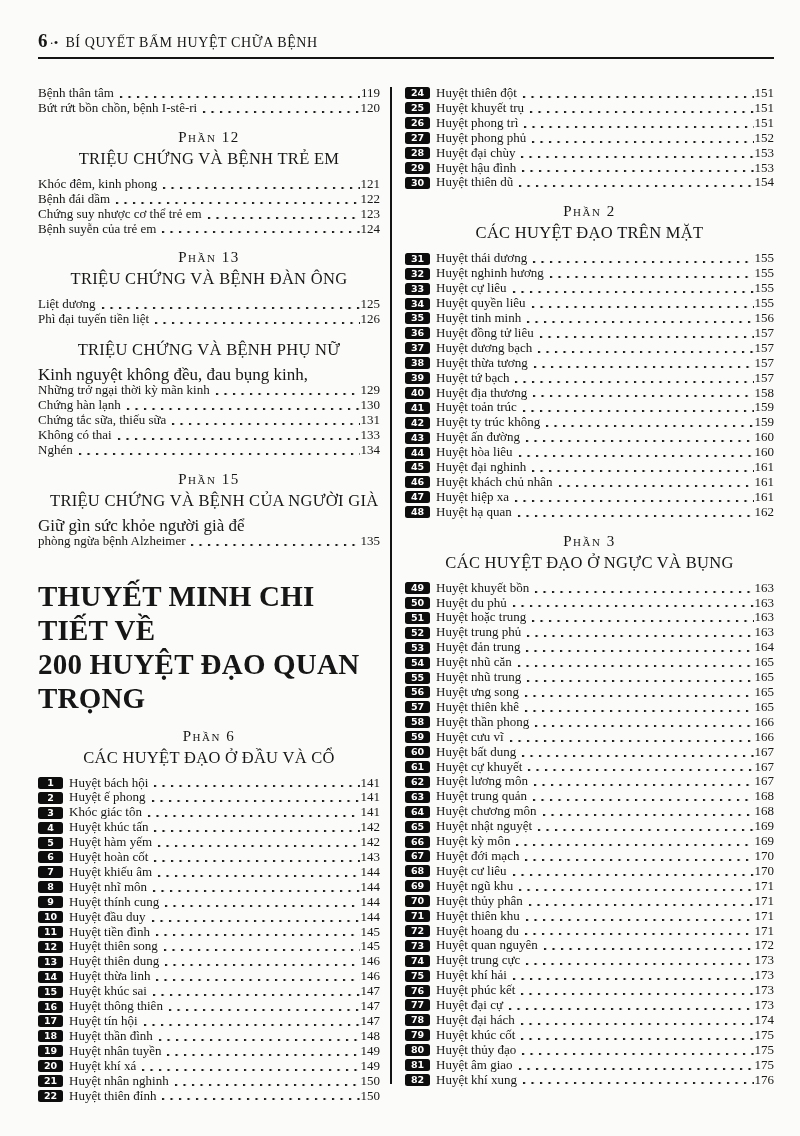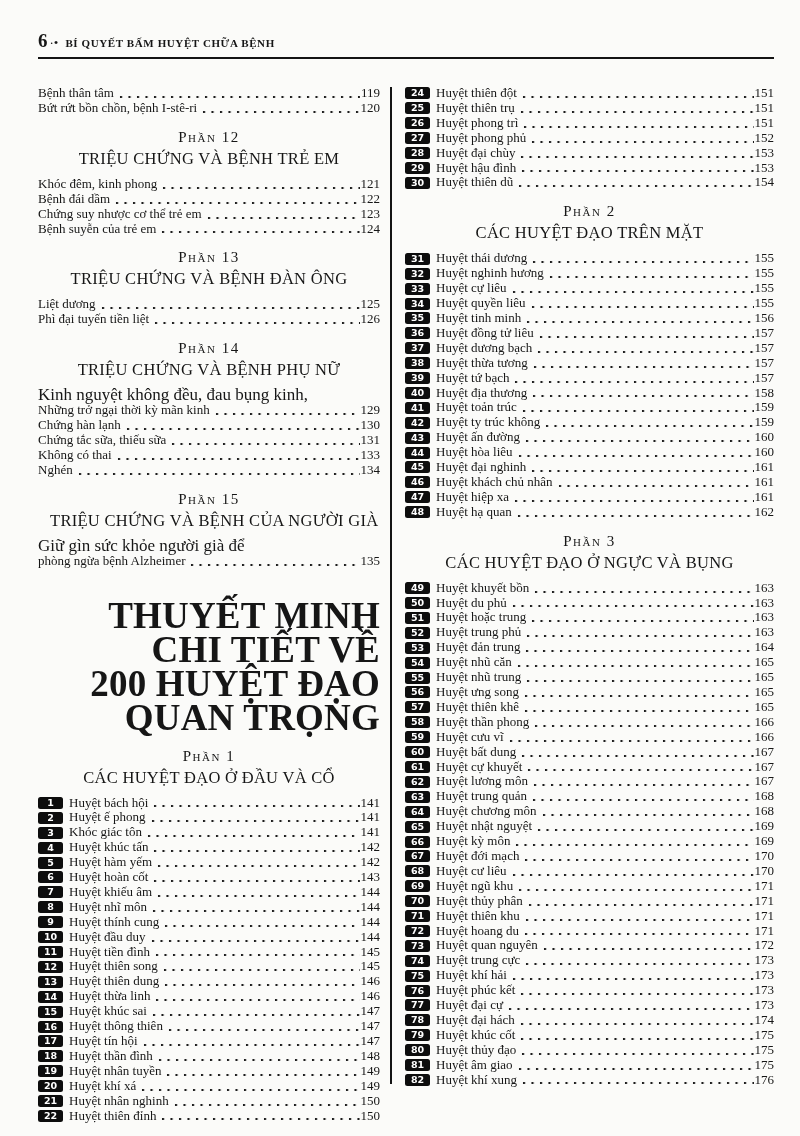--- a/index.html
+++ b/index.html
@@ -13,21 +13,21 @@
   .page { padding:30px 26px 0 38px; }
 
   
   .hdr {
     display:flex; align-items:baseline;
     border-bottom:2.5px solid #141414;
     padding-bottom:5px;
   }
   .hdr .pgno { font-weight:bold; font-size:19px; }
   .hdr .bullets { font-size:13px; margin:0 7px 0 2px; }
-  .hdr .booktitle { font-size:11px; letter-spacing:0.6px;font-weight:bold; }
+  .hdr .booktitle { font-size:14px; letter-spacing:0.6px; }
 
   
   .columns { display:flex; margin-top:26px; position:relative; }
   .col-left  { width:352px; padding-right:10px; box-sizing:border-box; }
   .divider   { width:0; border-left:2px solid #141414; height:997px; margin-top:2px; }
   .col-right { flex:1; padding-left:13px; box-sizing:border-box; }
 
   
   .entries { margin:1px 0; }
   .row { display:flex; align-items:baseline; line-height:14.9px; font-size:13px; }
@@ -56,22 +56,22 @@
   }
   .pagenum { flex:0 0 auto; font-size:13px; }
 
   
   .section { text-align:center; margin:13px 12px 8px; }
   .part { font-size:15px; font-variant:small-caps; letter-spacing:1.5px; }
   .part-title { font-weight:normal; font-size:16.5px; margin-top:3px; letter-spacing:0.3px; white-space:nowrap; }
 
   
   .big-title {
-    text-align:right; font-weight:bold;
-    font-size:37px; line-height:34px;
+    text-align:left; font-weight:bold;
+    font-size:29px; line-height:34px;
     margin:30px 0 10px; letter-spacing:0.2px;
   }
 </style>
 </head>
 <body>
 
 <div class="page">
 
   <div class="hdr">
     <span class="pgno">6</span>
@@ -137,21 +137,20 @@
     <span class="pagenum">125</span>
   </div>
           <div class="row">
 
     <span class="label">Phì đại tuyến tiền liệt</span>
     <span class="leader"></span>
     <span class="pagenum">126</span>
   </div>
         </div>
         <div class="section">
-    <div class="part">Phần 14</div>
     <div class="part-title">TRIỆU CHỨNG VÀ BỆNH PHỤ NỮ</div>
   </div>
         <div class="entries">
           <div class="preline">Kinh nguyệt không đều, đau bụng kinh,</div>
           <div class="row">
 
     <span class="label">Những trở ngại thời kỳ mãn kinh</span>
     <span class="leader"></span>
     <span class="pagenum">129</span>
   </div>
@@ -191,21 +190,21 @@
     <span class="label">phòng ngừa bệnh Alzheimer</span>
     <span class="leader"></span>
     <span class="pagenum">135</span>
   </div>
         </div>
         <div class="big-title">
           <div>THUYẾT MINH CHI TIẾT VỀ</div>
           <div>200 HUYỆT ĐẠO QUAN TRỌNG</div>
         </div>
         <div class="section">
-    <div class="part">Phần 1</div>
+    <div class="part">Phần 6</div>
     <div class="part-title">CÁC HUYỆT ĐẠO Ở ĐẦU VÀ CỔ</div>
   </div>
         <div class="entries">
           <div class="row">
     <span class="badge">1</span>
     <span class="label">Huyệt bách hội</span>
     <span class="leader"></span>
     <span class="pagenum">141</span>
   </div>
           <div class="row">
@@ -340,21 +339,21 @@
     <div class="col-right">
         <div class="entries">
           <div class="row">
     <span class="badge">24</span>
     <span class="label">Huyệt thiên đột</span>
     <span class="leader"></span>
     <span class="pagenum">151</span>
   </div>
           <div class="row">
     <span class="badge">25</span>
-    <span class="label">Huyệt thiên trụ</span>
+    <span class="label">Huyệt khuyết trụ</span>
     <span class="leader"></span>
     <span class="pagenum">151</span>
   </div>
           <div class="row">
     <span class="badge">26</span>
     <span class="label">Huyệt phong trì</span>
     <span class="leader"></span>
     <span class="pagenum">151</span>
   </div>
           <div class="row">

